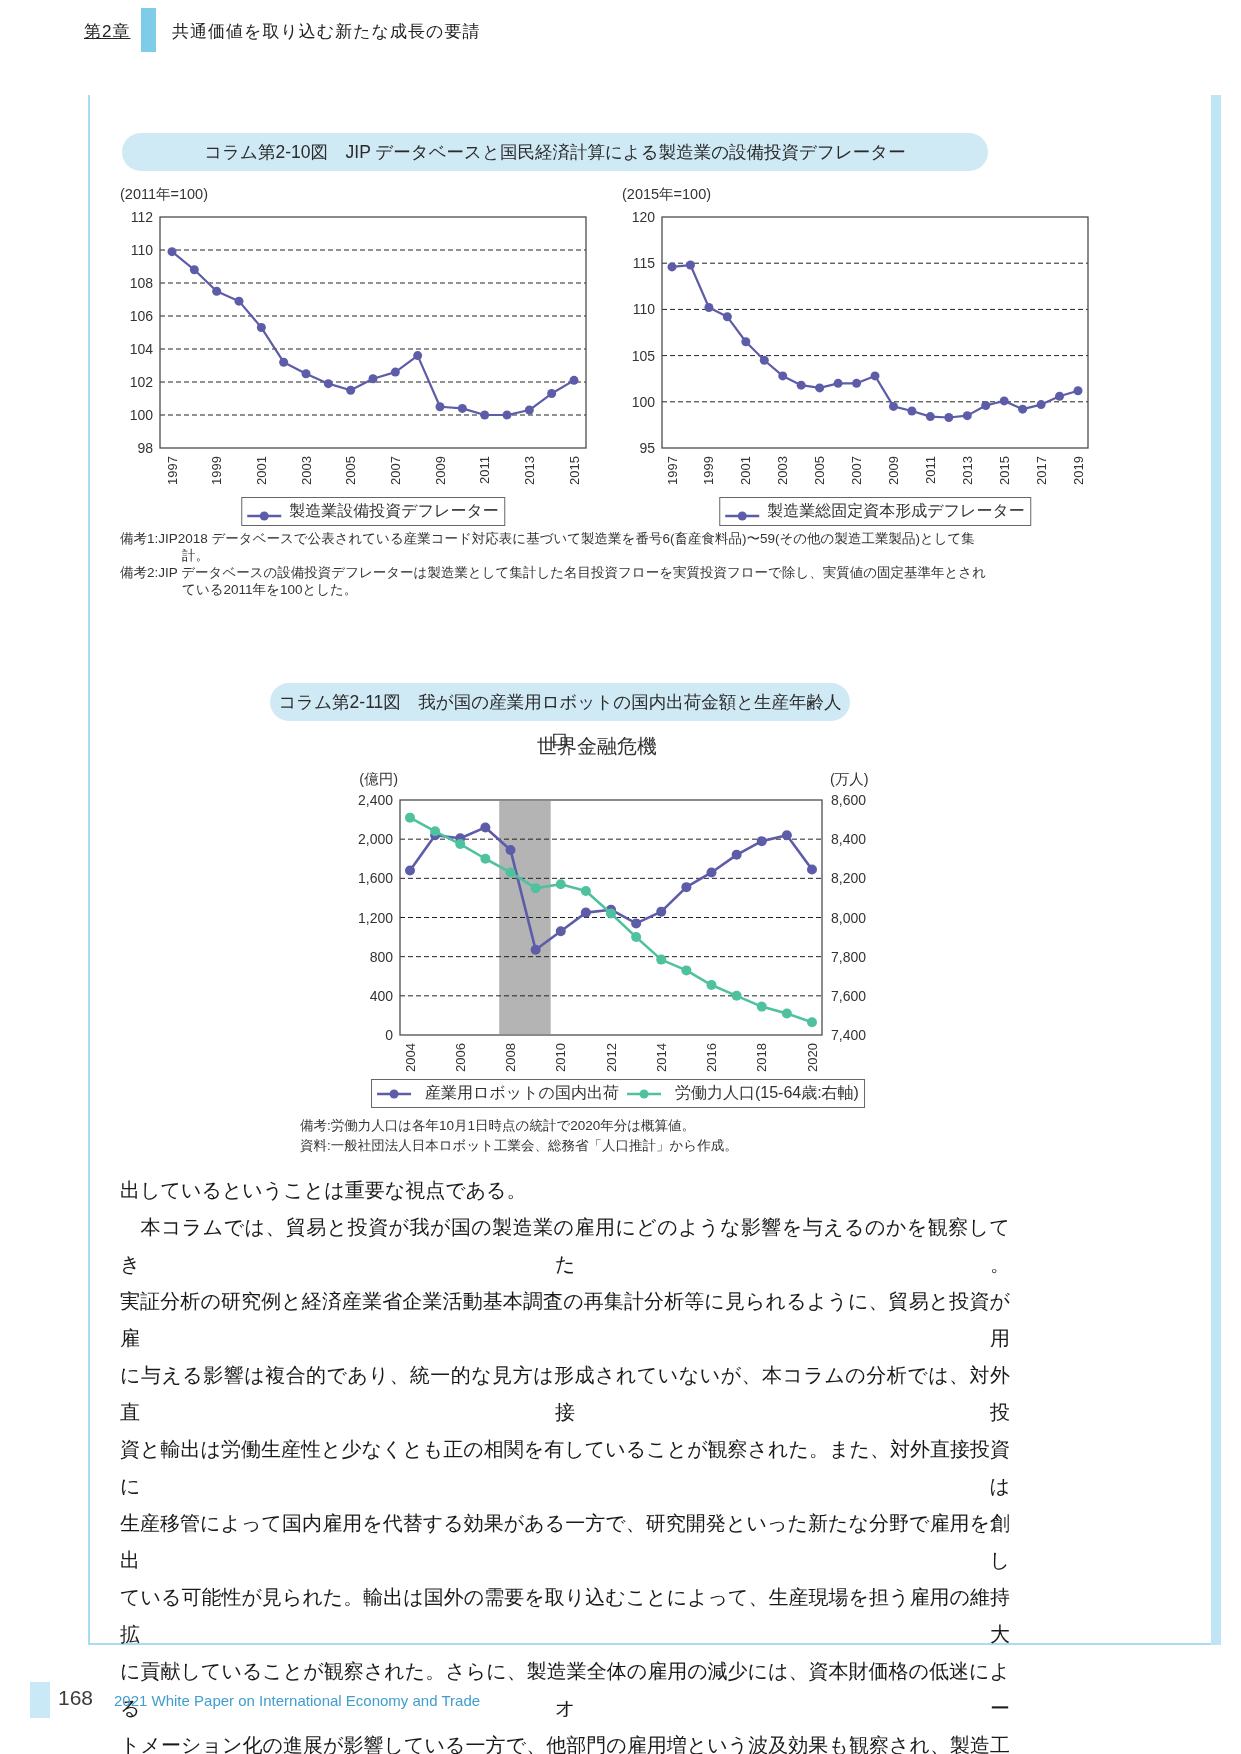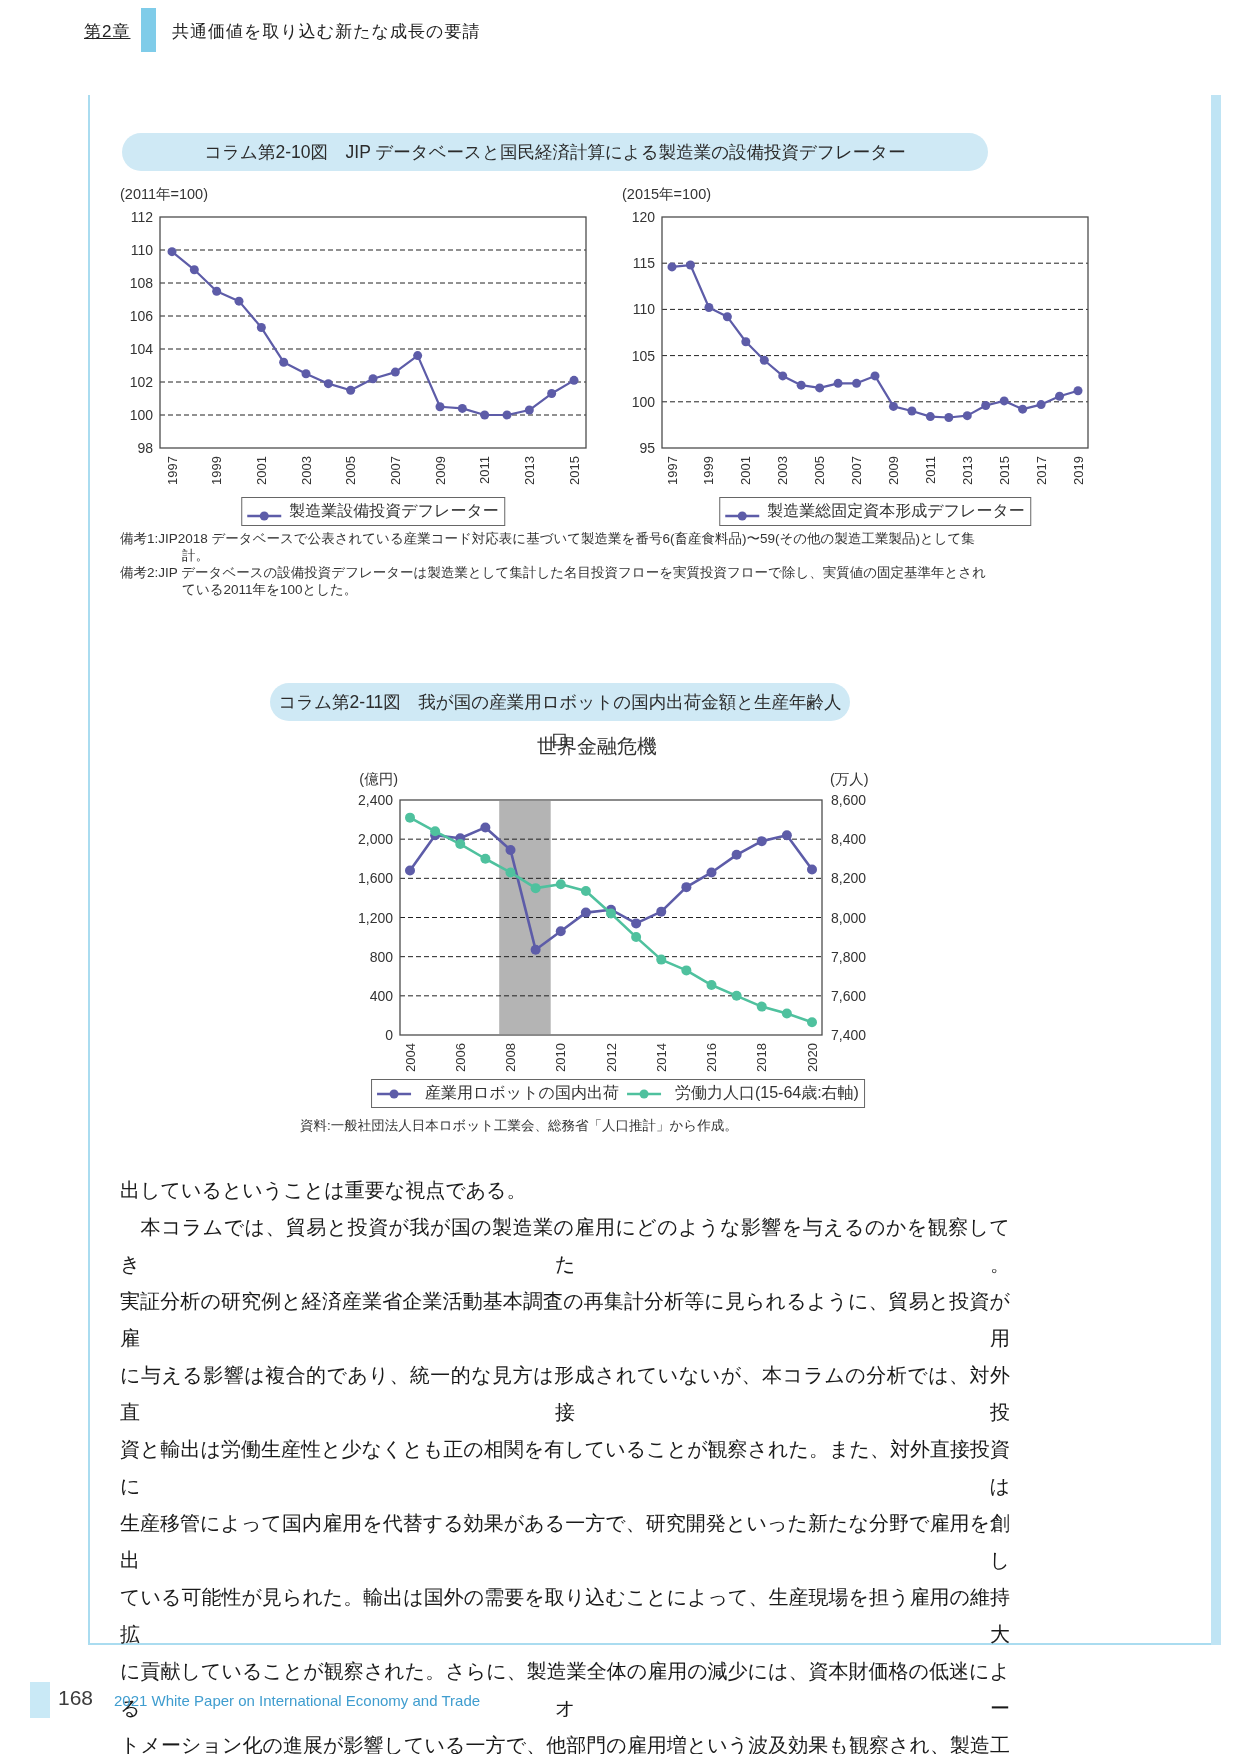--- a/index.html
+++ b/index.html
@@ -262,20 +262,21 @@
     <span class="legend-entry">
       <svg class="legend-icon" viewBox="0 0 34 12">
         <line x1="0" y1="6" x2="34" y2="6" stroke-width="2.5" stroke="#4fc19e"></line>
         <circle cx="17" cy="6" r="4.5" fill="#4fc19e"></circle>
       </svg>
       <span>労働力人口(15-64歳:右軸)</span>
     </span>
   </div>
 
   <div class="abs notes notes2" id="notes2">
+      <div class="note-line">備考:労働力人口は各年10月1日時点の統計で2020年分は概算値。</div>
       <div class="note-line">資料:一般社団法人日本ロボット工業会、総務省「人口推計」から作成。</div>
     </div>
 
   <div class="abs bodytext" id="bodytext">
       <div class="body-line">出しているということは重要な視点である。</div>
       <div class="body-line just">　本コラムでは、貿易と投資が我が国の製造業の雇用にどのような影響を与えるのかを観察してきた。</div>
       <div class="body-line just">実証分析の研究例と経済産業省企業活動基本調査の再集計分析等に見られるように、貿易と投資が雇用</div>
       <div class="body-line just">に与える影響は複合的であり、統一的な見方は形成されていないが、本コラムの分析では、対外直接投</div>
       <div class="body-line just">資と輸出は労働生産性と少なくとも正の相関を有していることが観察された。また、対外直接投資には</div>
       <div class="body-line just">生産移管によって国内雇用を代替する効果がある一方で、研究開発といった新たな分野で雇用を創出し</div>

